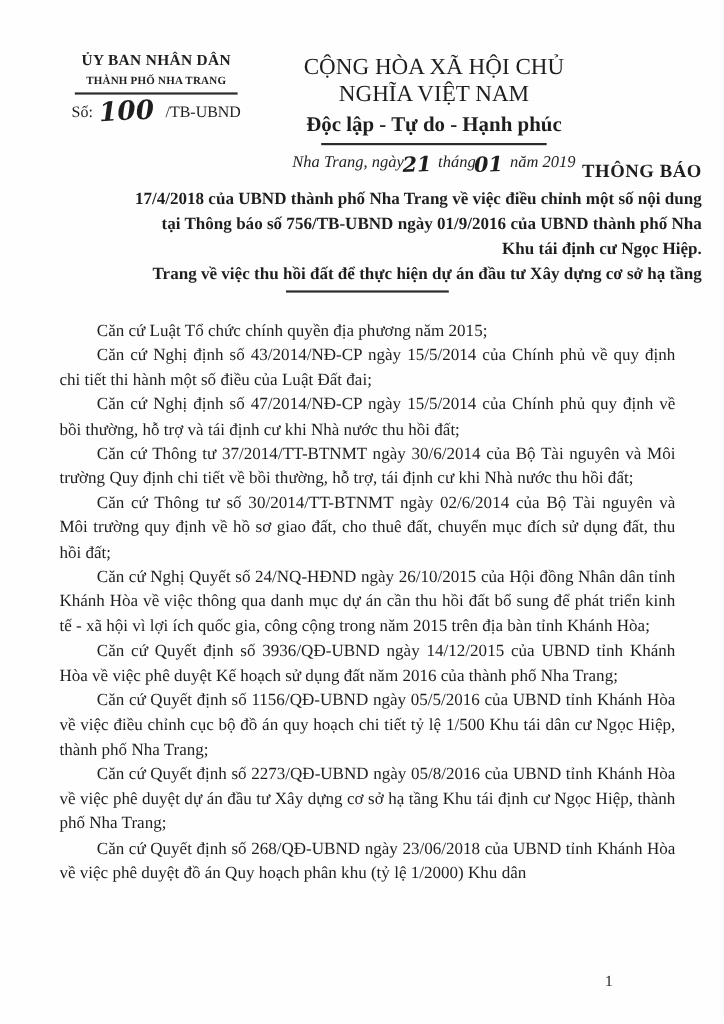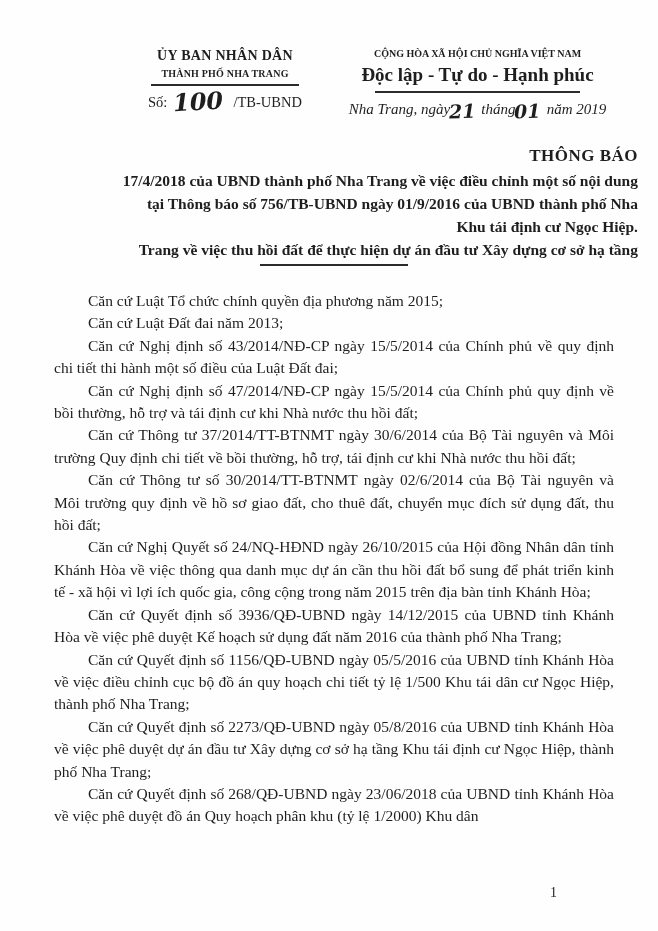--- a/index.html
+++ b/index.html
@@ -8,38 +8,38 @@
     width:658px;height:931px;
     margin:0 auto;
     background:#fefefe;
     font-family:"Liberation Serif","DejaVu Serif",serif;
     color:#1e1e1e;
     overflow:hidden;
   }
   
   .header{
     position:absolute;top:48px;left:42px;right:28px;
-    display:flex;justify-content:flex-end;
+    display:flex;justify-content:flex-start;
   }
   .issuer-block{width:200px;text-align:center;}
   .issuer-line1{font-weight:bold;font-size:14px;letter-spacing:.3px;}
   .issuer-line2{font-weight:bold;font-size:10px;margin-top:4px;letter-spacing:.2px;}
   .rule{height:2px;background:#2b2b2b;margin:5px auto 0;}
   .rule-issuer{width:148px;}
   .rule-national{width:205px;}
   .so-line{margin-top:8px;font-size:14.5px;white-space:nowrap;}
   .hand{
     font-family:"DejaVu Serif",serif;
     font-style:italic;font-weight:bold;
     display:inline-block;
   }
   .hand-number{font-size:24px;transform:rotate(-3deg);margin:0 10px 0 6px;line-height:14px;vertical-align:-3px;}
   .hand-day,.hand-month{font-size:19px;line-height:10px;transform:rotate(-2deg);margin:0 2px 0 -1px;vertical-align:-4px;}
   .national-block{width:305px;text-align:center;}
-  .national-line1{font-weight:bold;font-size:10px;}
+  .national-line1{font-weight:normal;font-size:21px;}
   .national-line2{font-weight:bold;font-size:19px;margin-top:5px;}
   .dateline{margin-top:8px;font-size:15px;font-style:italic;white-space:nowrap;}
   
   .title-block{position:absolute;top:146px;left:30px;right:20px;text-align:right;}
   .doc-title{font-weight:bold;font-size:17px;letter-spacing:.5px;}
   .subtitle{margin-top:3px;font-weight:bold;font-size:15.5px;line-height:23px;}
   .rule-subtitle{width:148px;margin-top:3px;}
   
   .body-text{
     position:absolute;top:290px;left:54px;width:560px;
@@ -87,21 +87,20 @@
       <div>17/4/2018 của UBND thành phố Nha Trang về việc điều chỉnh một số nội dung</div>
       <div>tại Thông báo số 756/TB-UBND ngày 01/9/2016 của UBND thành phố Nha</div>
       <div>Khu tái định cư Ngọc Hiệp.</div>
       <div>Trang về việc thu hồi đất để thực hiện dự án đầu tư Xây dựng cơ sở hạ tầng</div>
     </div>
     <div class="rule rule-subtitle"></div>
   </div>
 
   <div class="body-text">
     <p>Căn cứ Luật Tổ chức chính quyền địa phương năm 2015;</p>
-    <p>Căn cứ Luật Đất đai năm 2013;</p>
     <p>Căn cứ Nghị định số 43/2014/NĐ-CP ngày 15/5/2014 của Chính phủ về quy định chi tiết thi hành một số điều của Luật Đất đai;</p>
     <p>Căn cứ Nghị định số 47/2014/NĐ-CP ngày 15/5/2014 của Chính phủ quy định về bồi thường, hỗ trợ và tái định cư khi Nhà nước thu hồi đất;</p>
     <p>Căn cứ Thông tư 37/2014/TT-BTNMT ngày 30/6/2014 của Bộ Tài nguyên và Môi trường Quy định chi tiết về bồi thường, hỗ trợ, tái định cư khi Nhà nước thu hồi đất;</p>
     <p>Căn cứ Thông tư số 30/2014/TT-BTNMT ngày 02/6/2014 của Bộ Tài nguyên và Môi trường quy định về hồ sơ giao đất, cho thuê đất, chuyển mục đích sử dụng đất, thu hồi đất;</p>
     <p>Căn cứ Nghị Quyết số 24/NQ-HĐND ngày 26/10/2015 của Hội đồng Nhân dân tỉnh Khánh Hòa về việc thông qua danh mục dự án cần thu hồi đất bổ sung để phát triển kinh tế - xã hội vì lợi ích quốc gia, công cộng trong năm 2015 trên địa bàn tỉnh Khánh Hòa;</p>
     <p>Căn cứ Quyết định số 3936/QĐ-UBND ngày 14/12/2015 của UBND tỉnh Khánh Hòa về việc phê duyệt Kế hoạch sử dụng đất năm 2016 của thành phố Nha Trang;</p>
     <p>Căn cứ Quyết định số 1156/QĐ-UBND ngày 05/5/2016 của UBND tỉnh Khánh Hòa về việc điều chỉnh cục bộ đồ án quy hoạch chi tiết tỷ lệ 1/500 Khu tái dân cư Ngọc Hiệp, thành phố Nha Trang;</p>
     <p>Căn cứ Quyết định số 2273/QĐ-UBND ngày 05/8/2016 của UBND tỉnh Khánh Hòa về việc phê duyệt dự án đầu tư Xây dựng cơ sở hạ tầng Khu tái định cư Ngọc Hiệp, thành phố Nha Trang;</p>
     <p>Căn cứ Quyết định số 268/QĐ-UBND ngày 23/06/2018 của UBND tỉnh Khánh Hòa về việc phê duyệt đồ án Quy hoạch phân khu (tỷ lệ 1/2000) Khu dân</p>
   </div>

